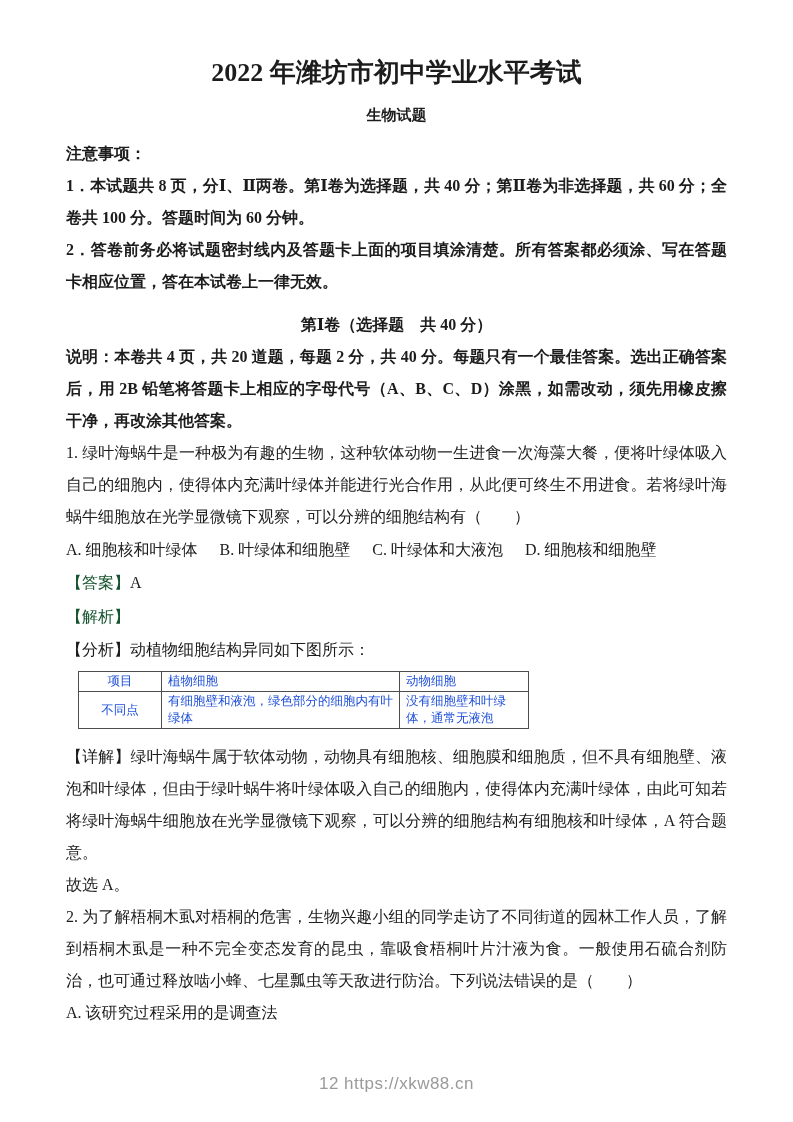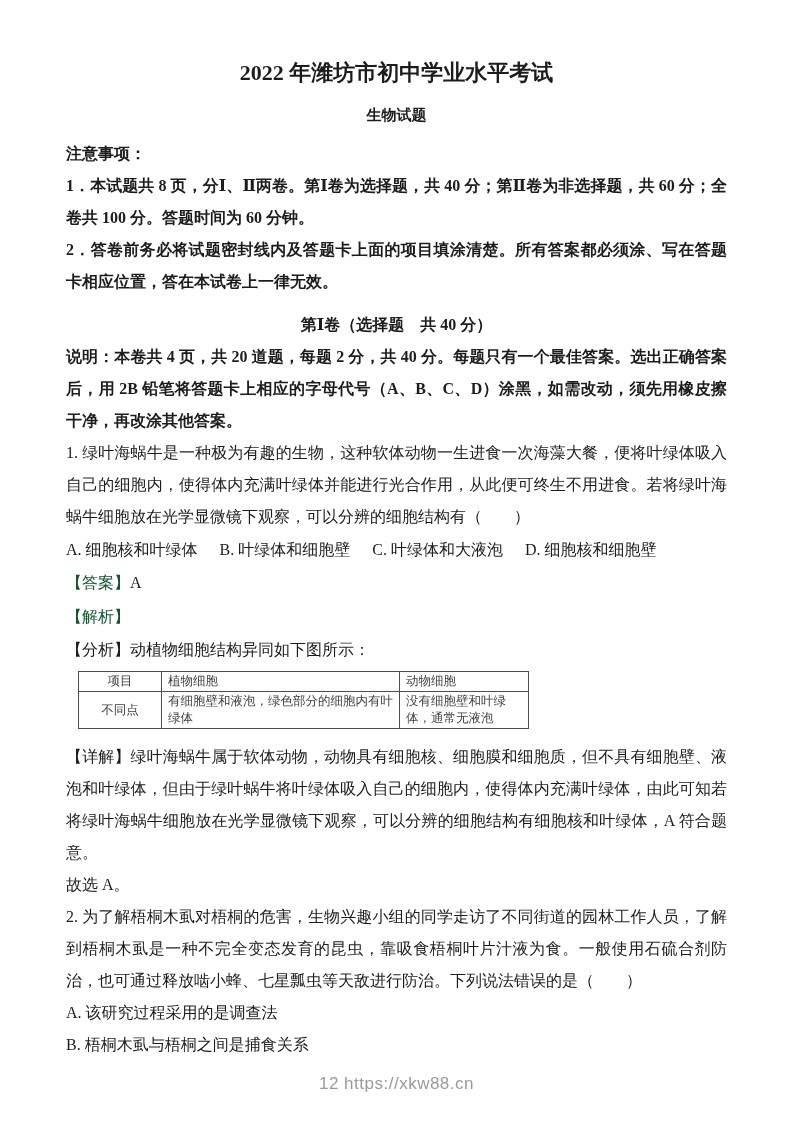--- a/index.html
+++ b/index.html
@@ -9,21 +9,21 @@
     background:#ffffff;
     margin:0 auto;
     font-family:"Liberation Serif","DejaVu Serif",serif;
     color:#1c1c1c;
     overflow:hidden;
     box-sizing:border-box;
     padding:58px 66px 0 66px;
   }
   .doc-title{
     text-align:center;
-    font-size:22px;
+    font-size:26px;
     font-weight:bold;
     line-height:30px;
     margin:0;
   }
   .doc-subtitle{
     text-align:center;
     font-size:15px;
     font-weight:bold;
     line-height:30px;
     margin:12px 0 0 0;
@@ -45,21 +45,21 @@
     font-size:16px;
     line-height:33px;
   }
   .options-row span{white-space:nowrap;}
   .label-blue{color:#14532d;}
   .ans-line{line-height:34px;}
   table.cmp{
     border-collapse:collapse;
     margin:5px 0 12px 12px;
     font-size:12.5px;
-    color:#404040;
+    color:#1d4ed8;
     table-layout:fixed;
     width:447px;
     border-radius:30px;
   }
   table.cmp th, table.cmp td{
     border:1px solid #4d4d4d;
     font-weight:normal;
     padding:1px 6px;
     line-height:17px;
     vertical-align:middle;
@@ -125,18 +125,17 @@
     </tbody>
       </table>
 
     <p><span>【详解】</span><span>绿叶海蜗牛属于软体动物，动物具有细胞核、细胞膜和细胞质，但不具有细胞壁、液泡和叶绿体，但由于绿叶蜗牛将叶绿体吸入自己的细胞内，使得体内充满叶绿体，由此可知若将绿叶海蜗牛细胞放在光学显微镜下观察，可以分辨的细胞结构有细胞核和叶绿体，A 符合题意。</span></p>
     <p>故选 A。</p>
   </div>
 
   <div class="q-block">
     <p>2. 为了解梧桐木虱对梧桐的危害，生物兴趣小组的同学走访了不同街道的园林工作人员，了解到梧桐木虱是一种不完全变态发育的昆虫，靠吸食梧桐叶片汁液为食。一般使用石硫合剂防治，也可通过释放啮小蜂、七星瓢虫等天敌进行防治。下列说法错误的是（　　）</p>
     <p>A. 该研究过程采用的是调查法</p>
-    <p>B. 梧桐木虱与梧桐之间是捕食关系</p>
   </div>
 
   <div class="footer">12 https://xkw88.cn</div>
 
 </div>
 
 </body></html>

